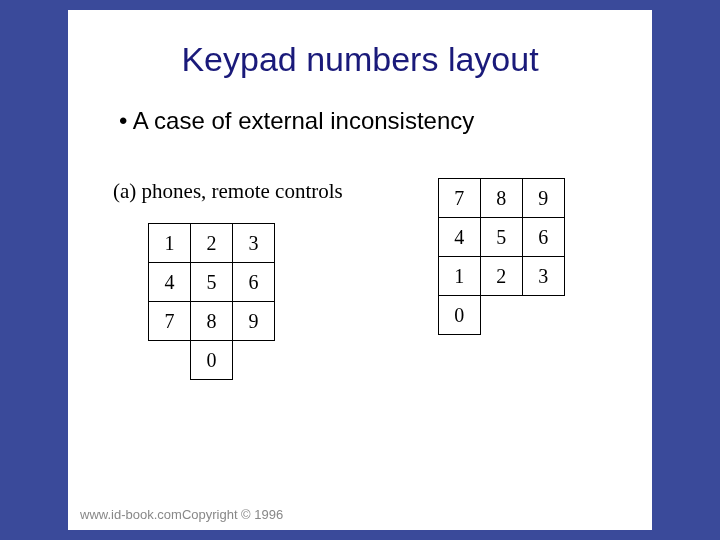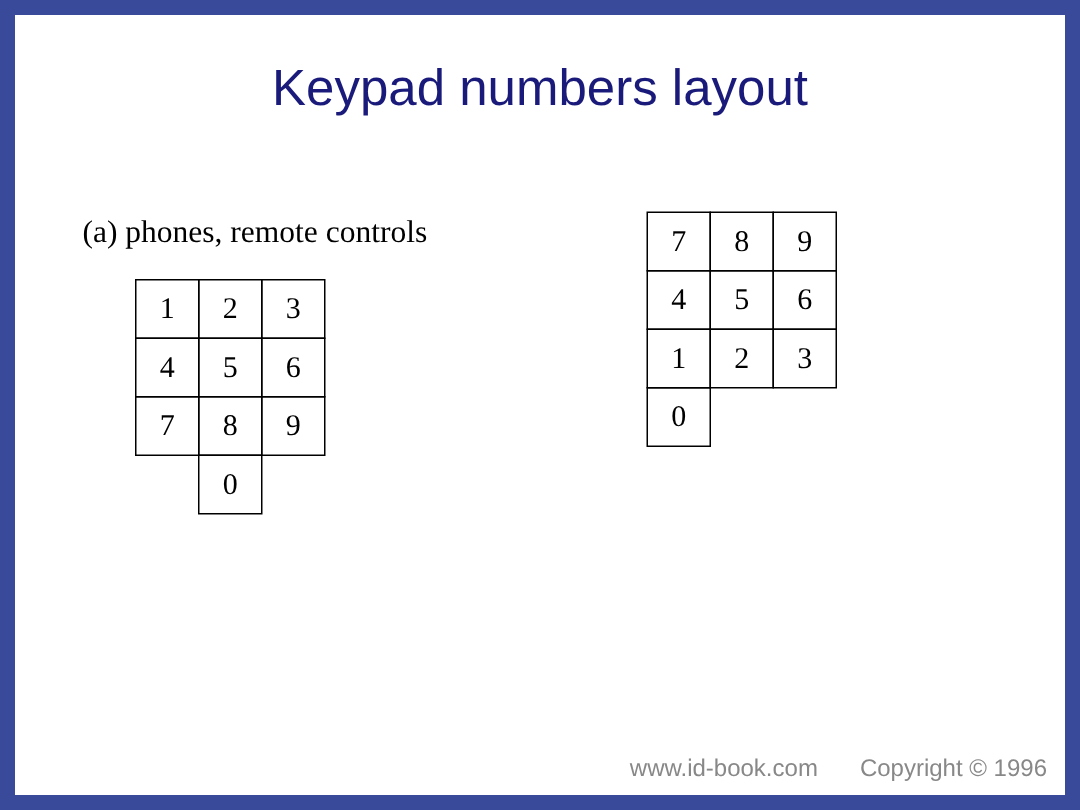--- a/index.html
+++ b/index.html
@@ -6,21 +6,21 @@
   body {
     width: 720px;
     height: 540px;
     background: #3a4a9a;
     font-family: Verdana, Geneva, sans-serif;
     display: flex;
     align-items: center;
     justify-content: center;
   }
   .slide {
-    width: 700px;
+    width: 584px;
     height: 520px;
     background: #fff;
     position: relative;
     padding: 30px 45px 25px 45px;
   }
   .title {
     font-size: 34px;
     color: #1a1a7a;
     text-align: center;
     font-weight: normal;
@@ -34,21 +34,20 @@
   }
   .bullet::before {
     content: "• ";
   }
   .columns {
     display: flex;
     gap: 48px;
   }
   .col {
     flex: 1;
-    margin-top: 35px;
   }
   .caption {
     font-family: "Times New Roman", Times, serif;
     font-size: 21px;
     color: #000;
     margin-bottom: 20px;
     white-space: nowrap;
   }
   .keypad {
     display: grid;
@@ -73,32 +72,32 @@
   }
   .col-b .keypad {
     margin-left: 48px;
   }
   .footer {
     position: absolute;
     bottom: 8px;
     left: 12px;
     right: 12px;
     display: flex;
-    justify-content: flex-end;
-    font-size: 16px;
+    justify-content: flex-start;
+    font-size: 13px;
     color: #888;
     font-family: Arial, sans-serif;
-    gap: 28px;
   }
 </style>
 </head>
 <body>
 
 <div class="slide">
   <h1 class="title">Keypad numbers layout</h1>
+  <p class="bullet">A case of external inconsistency</p>
 
   <div class="columns">
     <div class="col col-a">
       <div class="caption">(a) phones, remote controls</div>
       <div class="keypad">
         <div>1</div>
         <div>2</div>
         <div>3</div>
         <div>4</div>
         <div>5</div>

